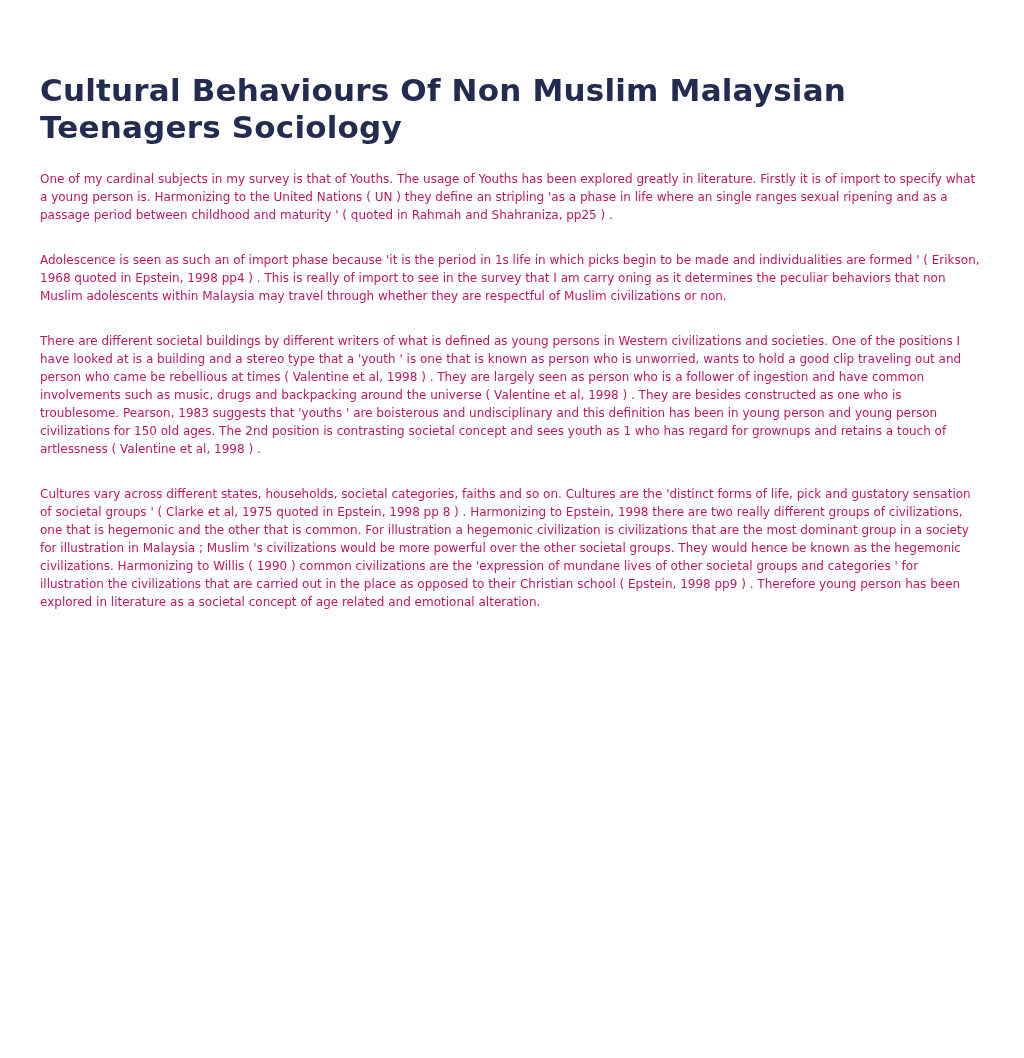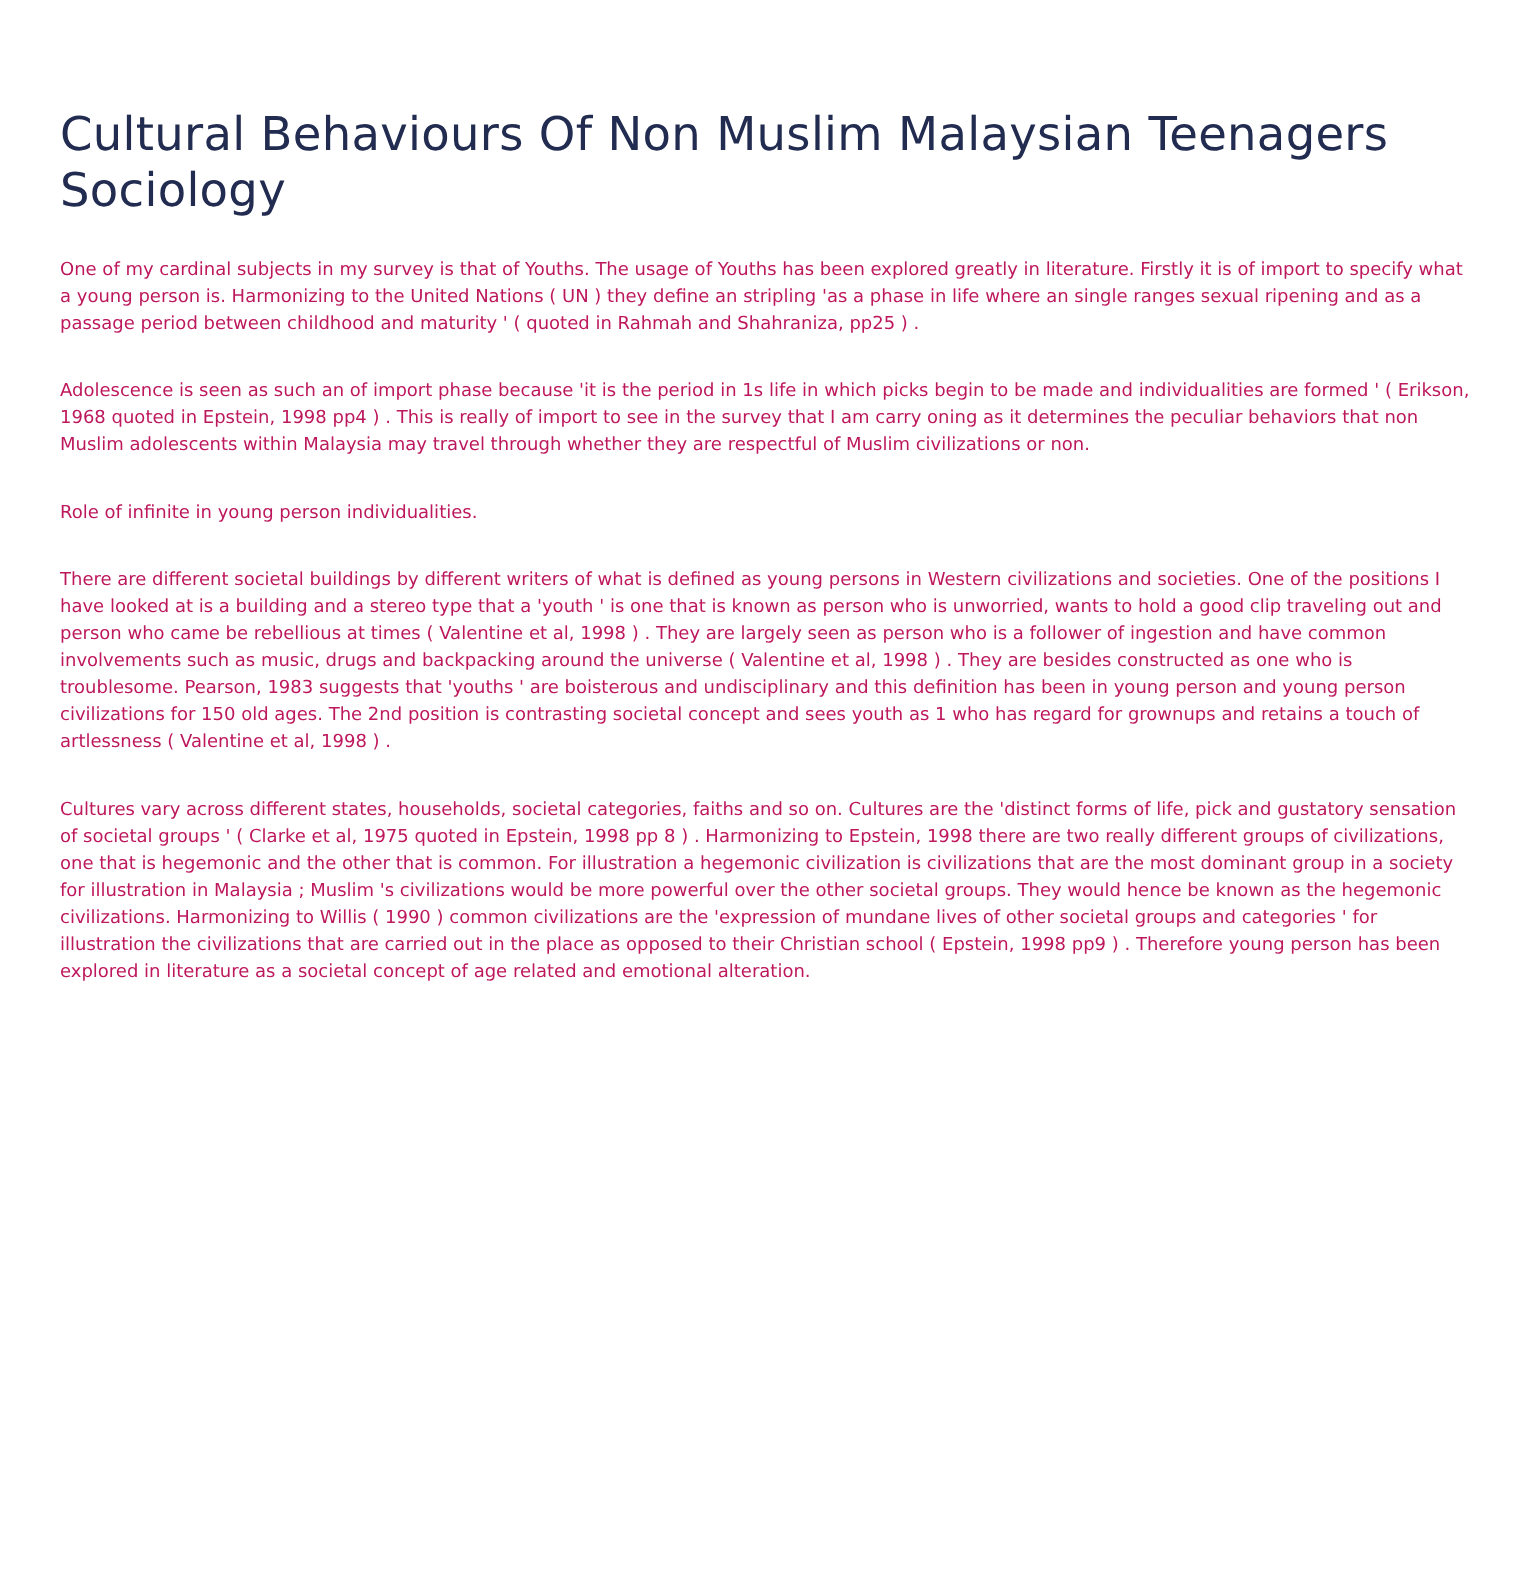--- a/index.html
+++ b/index.html
@@ -40,21 +40,21 @@
     height: 82px;
     margin-left: 20px;
   }
 
   h1.title {
     margin-top: 36px;
     max-width: 910px;
     color: #222c50;
     font-size: 31px;
     line-height: 1.2;
-    font-weight: normal;
+    font-weight: bold;
     letter-spacing: 0.2px;
   }
 
   .body { margin-top: 24px; max-width: 944px; }
   .para {
     color: #be185d;
     font-size: 12px;
     line-height: 1.5;
     margin-bottom: 27px;
   }
@@ -64,19 +64,18 @@
 
 <div class="page">
 
 
   <main>
     <h1 class="title">Cultural Behaviours Of Non Muslim Malaysian Teenagers Sociology</h1>
 
     <div class="body">
         <p class="para">One of my cardinal subjects in my survey is that of Youths. The usage of Youths has been explored greatly in literature. Firstly it is of import to specify what a young person is. Harmonizing to the United Nations ( UN ) they define an stripling 'as a phase in life where an single ranges sexual ripening and as a passage period between childhood and maturity ' ( quoted in Rahmah and Shahraniza, pp25 ) .</p>
         <p class="para">Adolescence is seen as such an of import phase because 'it is the period in 1s life in which picks begin to be made and individualities are formed ' ( Erikson, 1968 quoted in Epstein, 1998 pp4 ) . This is really of import to see in the survey that I am carry oning as it determines the peculiar behaviors that non Muslim adolescents within Malaysia may travel through whether they are respectful of Muslim civilizations or non.</p>
-        <p class="para">Role of infinite in young person individualities.</p>
         <p class="para">There are different societal buildings by different writers of what is defined as young persons in Western civilizations and societies. One of the positions I have looked at is a building and a stereo type that a 'youth ' is one that is known as person who is unworried, wants to hold a good clip traveling out and person who came be rebellious at times ( Valentine et al, 1998 ) . They are largely seen as person who is a follower of ingestion and have common involvements such as music, drugs and backpacking around the universe ( Valentine et al, 1998 ) . They are besides constructed as one who is troublesome. Pearson, 1983 suggests that 'youths ' are boisterous and undisciplinary and this definition has been in young person and young person civilizations for 150 old ages. The 2nd position is contrasting societal concept and sees youth as 1 who has regard for grownups and retains a touch of artlessness ( Valentine et al, 1998 ) .</p>
         <p class="para">Cultures vary across different states, households, societal categories, faiths and so on. Cultures are the 'distinct forms of life, pick and gustatory sensation of societal groups ' ( Clarke et al, 1975 quoted in Epstein, 1998 pp 8 ) . Harmonizing to Epstein, 1998 there are two really different groups of civilizations, one that is hegemonic and the other that is common. For illustration a hegemonic civilization is civilizations that are the most dominant group in a society for illustration in Malaysia ; Muslim 's civilizations would be more powerful over the other societal groups. They would hence be known as the hegemonic civilizations. Harmonizing to Willis ( 1990 ) common civilizations are the 'expression of mundane lives of other societal groups and categories ' for illustration the civilizations that are carried out in the place as opposed to their Christian school ( Epstein, 1998 pp9 ) . Therefore young person has been explored in literature as a societal concept of age related and emotional alteration.</p>
       </div>
   </main>
 
 </div>
 
 </body></html>

